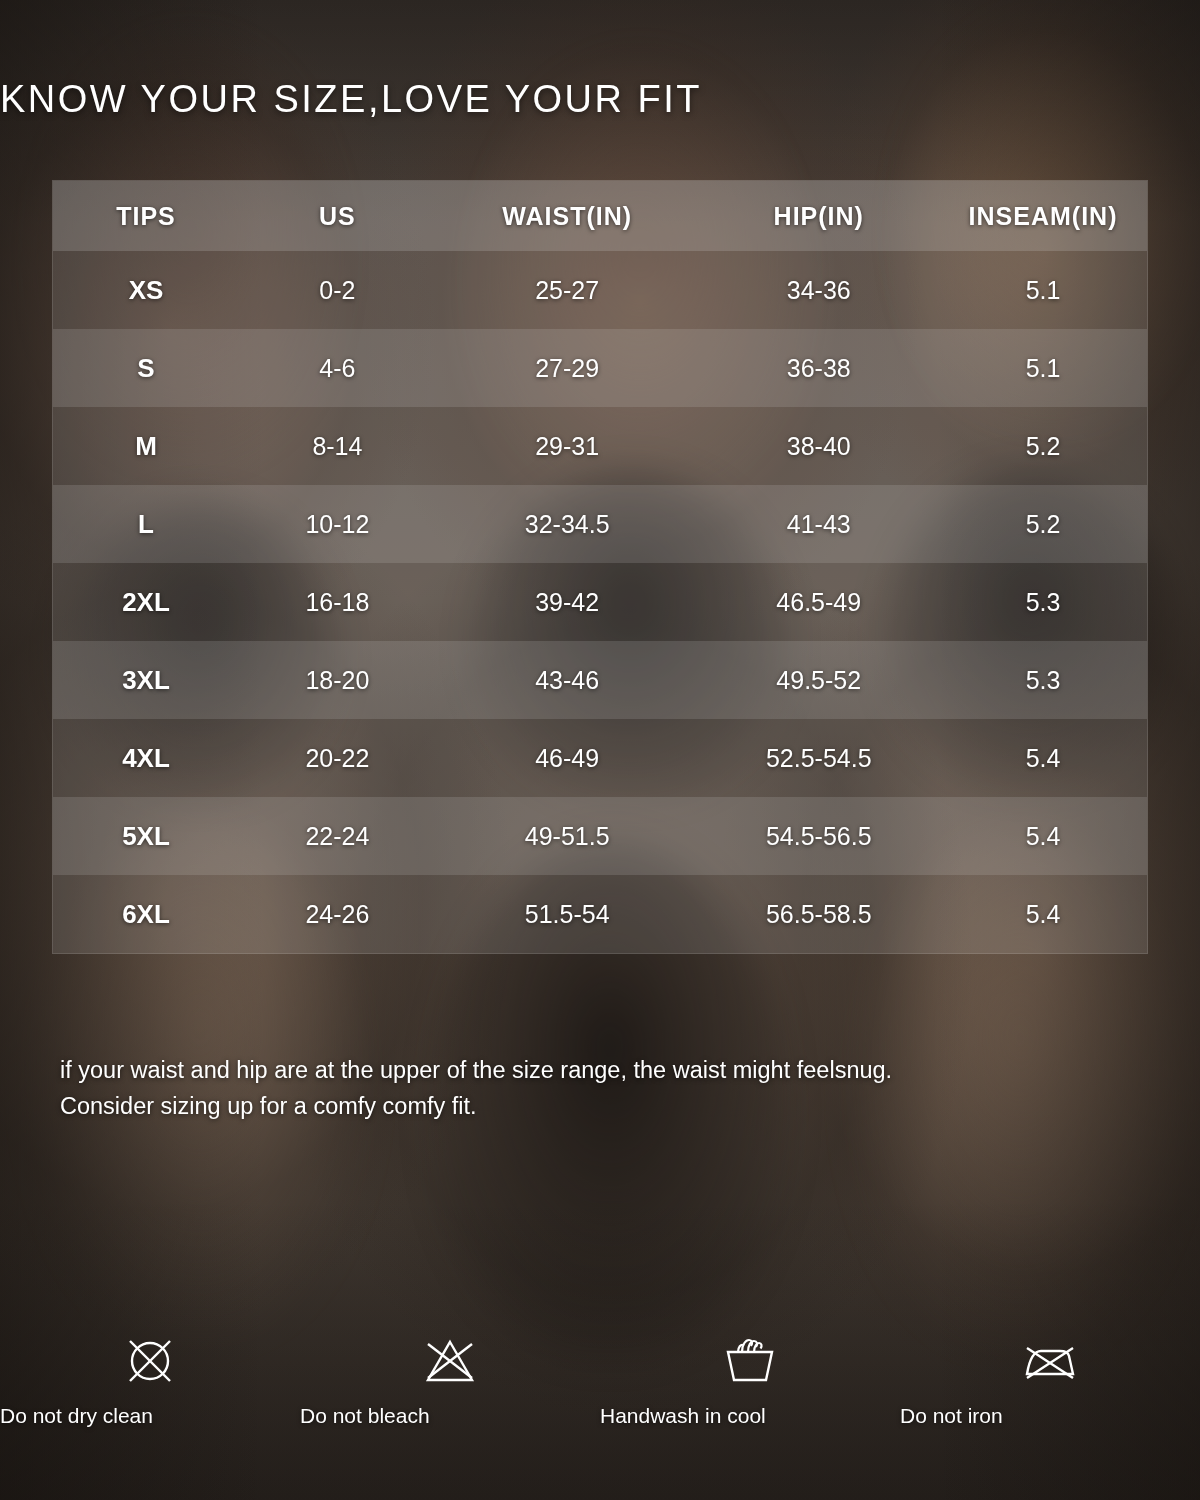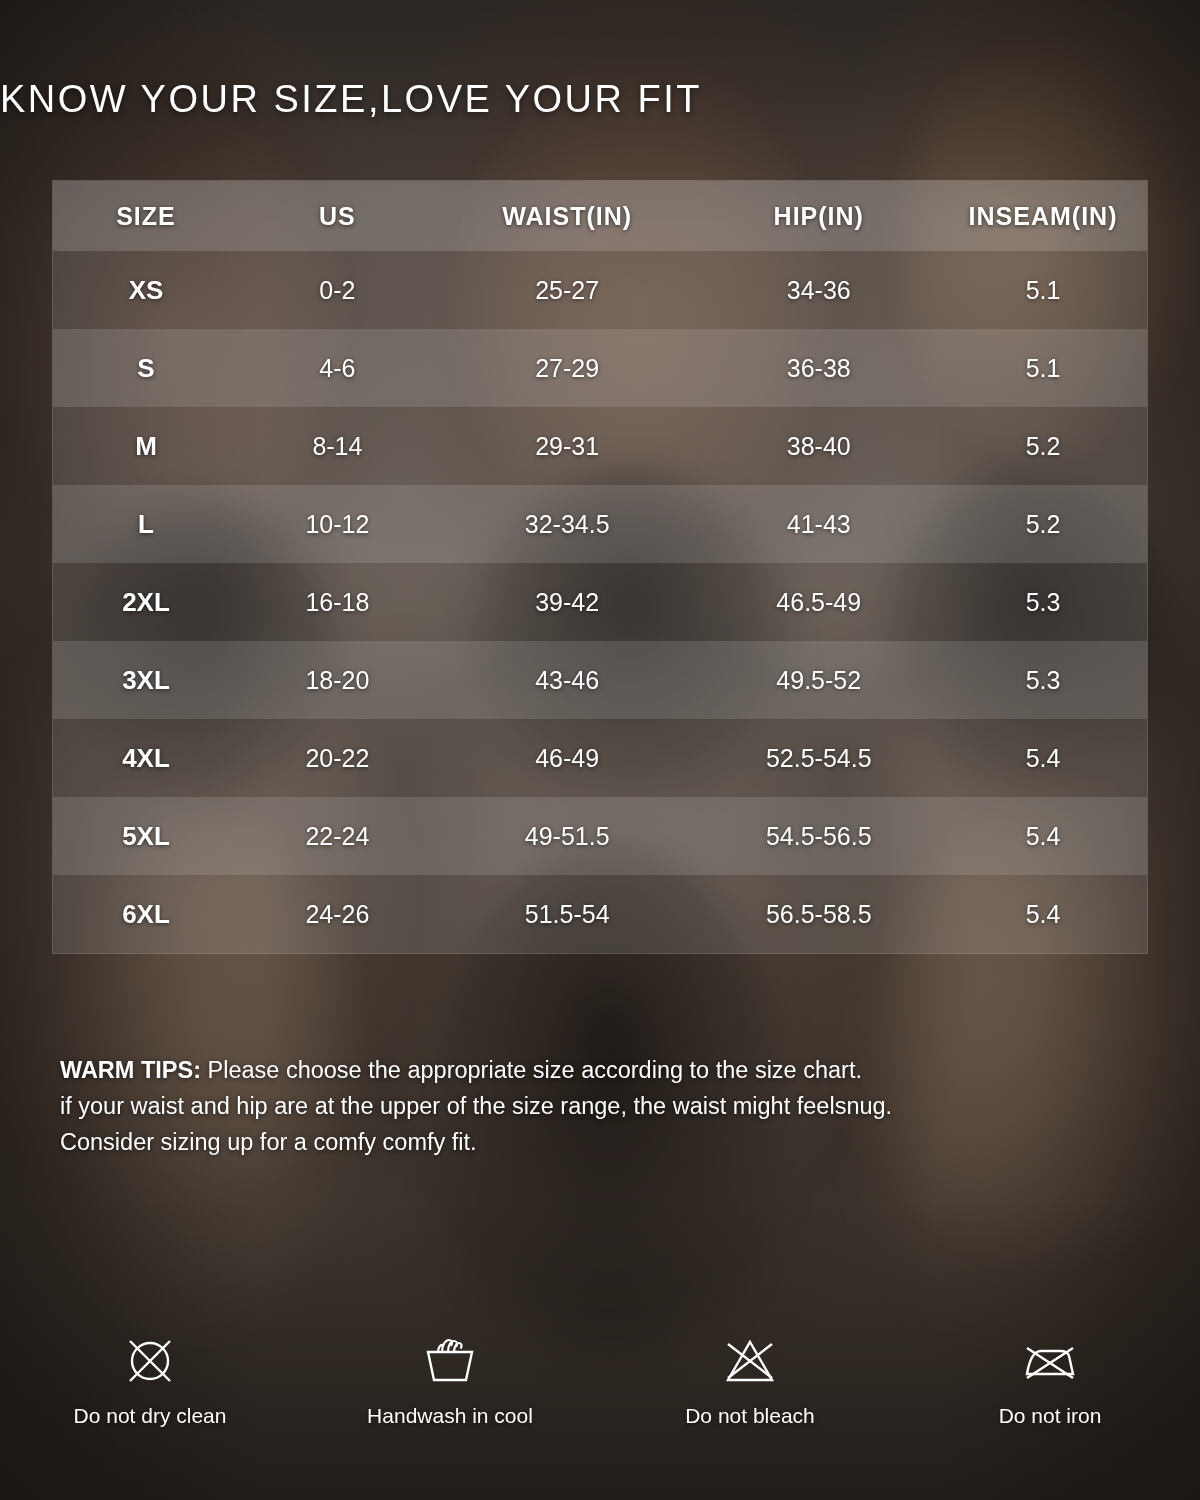--- a/index.html
+++ b/index.html
@@ -130,21 +130,21 @@
 
   .care {
     position: absolute;
     top: 1330px;
     left: 0;
     width: 1200px;
     display: flex;
   }
   .care-item {
     flex: 1;
-    text-align: center;
+    text-align: left;
   }
   .care-icon {
     height: 62px;
     display: flex;
     align-items: center;
     justify-content: center;
   }
   .care-label {
     margin-top: 12px;
     font-size: 21px;
@@ -178,21 +178,21 @@
     <table>
       <colgroup>
         <col class="c0">
           <col class="c1">
           <col class="c2">
           <col class="c3">
           <col class="c4">
       </colgroup>
       <thead>
         <tr>
-          <th>SIZE</th>
+          <th>TIPS</th>
           <th>US</th>
           <th>WAIST(IN)</th>
           <th>HIP(IN)</th>
           <th>INSEAM(IN)</th>
         </tr>
       </thead>
       <tbody>
         <tr>
           <td class="size-cell">XS</td>
           <td>0-2</td>
@@ -254,64 +254,63 @@
           <td>24-26</td>
           <td>51.5-54</td>
           <td>56.5-58.5</td>
           <td>5.4</td>
         </tr>
       </tbody>
     </table>
   </div>
 
   <div class="tips">
-    <p><span class="lbl">WARM TIPS:</span><span> Please choose the appropriate size according to the size chart.</span></p>
     <p>if your waist and hip are at the upper of the size range, the waist might feelsnug.</p>
     <p>Consider sizing up for a comfy comfy fit.</p>
   </div>
 
   <div class="care">
 
     <div class="care-item">
       <div class="care-icon">
         <svg width="54" height="54" viewBox="0 0 54 54">
           <circle cx="27" cy="27" r="18" fill="none" stroke="#ffffff" stroke-width="2.4"></circle>
           <line x1="7" y1="7" x2="47" y2="47" stroke="#ffffff" stroke-width="2.4"></line>
           <line x1="47" y1="7" x2="7" y2="47" stroke="#ffffff" stroke-width="2.4"></line>
         </svg>
       </div>
       <div class="care-label">Do not dry clean</div>
+    </div>
+
+    <div class="care-item">
+      <div class="care-icon">
+        <svg width="60" height="54" viewBox="0 0 60 54">
+          <polygon points="30,8 52,46 8,46" fill="none" stroke="#ffffff" stroke-width="2.4"></polygon>
+          <line x1="8" y1="10" x2="52" y2="44" stroke="#ffffff" stroke-width="2.4"></line>
+          <line x1="52" y1="10" x2="8" y2="44" stroke="#ffffff" stroke-width="2.4"></line>
+        </svg>
+      </div>
+      <div class="care-label">Do not bleach</div>
     </div>
 
     <div class="care-item">
       <div class="care-icon">
         <svg width="60" height="54" viewBox="0 0 60 54">
           <path d="M8 18 L52 18 L46 46 L14 46 Z" fill="none" stroke="#ffffff" stroke-width="2.4"></path>
           <path d="M22 18 C22 10, 26 6, 29 6 C32 6, 33 9, 31 12" fill="none" stroke="#ffffff" stroke-width="2.2"></path>
           <path d="M28 18 C28 11, 31 7, 34 7 C37 7, 38 10, 36 13" fill="none" stroke="#ffffff" stroke-width="2.2"></path>
           <path d="M34 18 C34 12, 37 9, 39 9 C41.5 9, 42.5 12, 40.5 14.5" fill="none" stroke="#ffffff" stroke-width="2.2"></path>
           <path d="M18 18 C18 13, 21 10, 23 11" fill="none" stroke="#ffffff" stroke-width="2.2"></path>
         </svg>
       </div>
       <div class="care-label">Handwash in cool</div>
     </div>
 
     <div class="care-item">
       <div class="care-icon">
-        <svg width="60" height="54" viewBox="0 0 60 54">
-          <polygon points="30,8 52,46 8,46" fill="none" stroke="#ffffff" stroke-width="2.4"></polygon>
-          <line x1="8" y1="10" x2="52" y2="44" stroke="#ffffff" stroke-width="2.4"></line>
-          <line x1="52" y1="10" x2="8" y2="44" stroke="#ffffff" stroke-width="2.4"></line>
-        </svg>
-      </div>
-      <div class="care-label">Do not bleach</div>
-    </div>
-
-    <div class="care-item">
-      <div class="care-icon">
         <svg width="62" height="54" viewBox="0 0 62 54">
           <path d="M8 40 L54 40 L50 22 C49 18, 45 17, 41 17 L22 17 C14 17, 10 28, 8 40 Z" fill="none" stroke="#ffffff" stroke-width="2.4"></path>
           <line x1="8" y1="14" x2="54" y2="44" stroke="#ffffff" stroke-width="2.4"></line>
           <line x1="54" y1="14" x2="8" y2="44" stroke="#ffffff" stroke-width="2.4"></line>
         </svg>
       </div>
       <div class="care-label">Do not iron</div>
     </div>
 
   </div>

